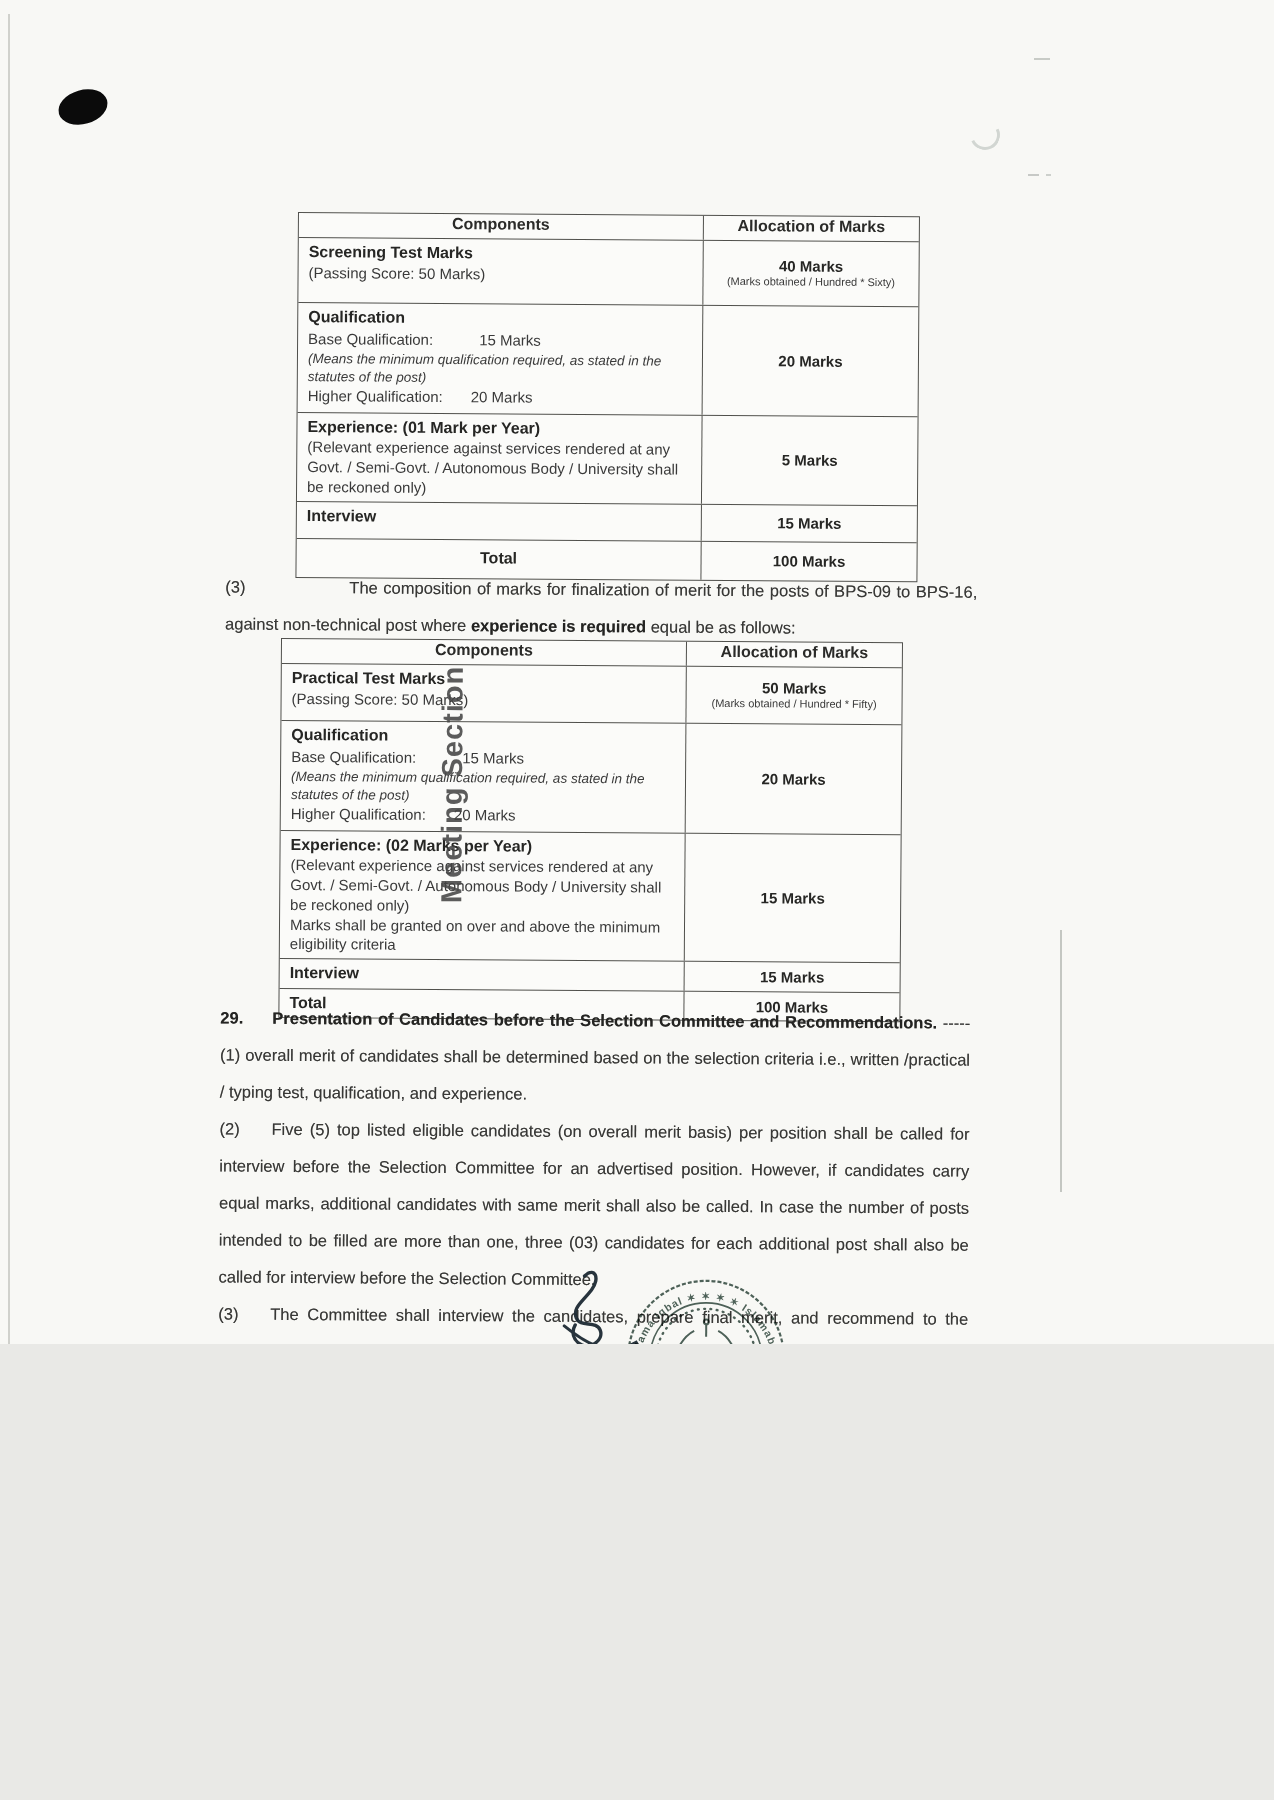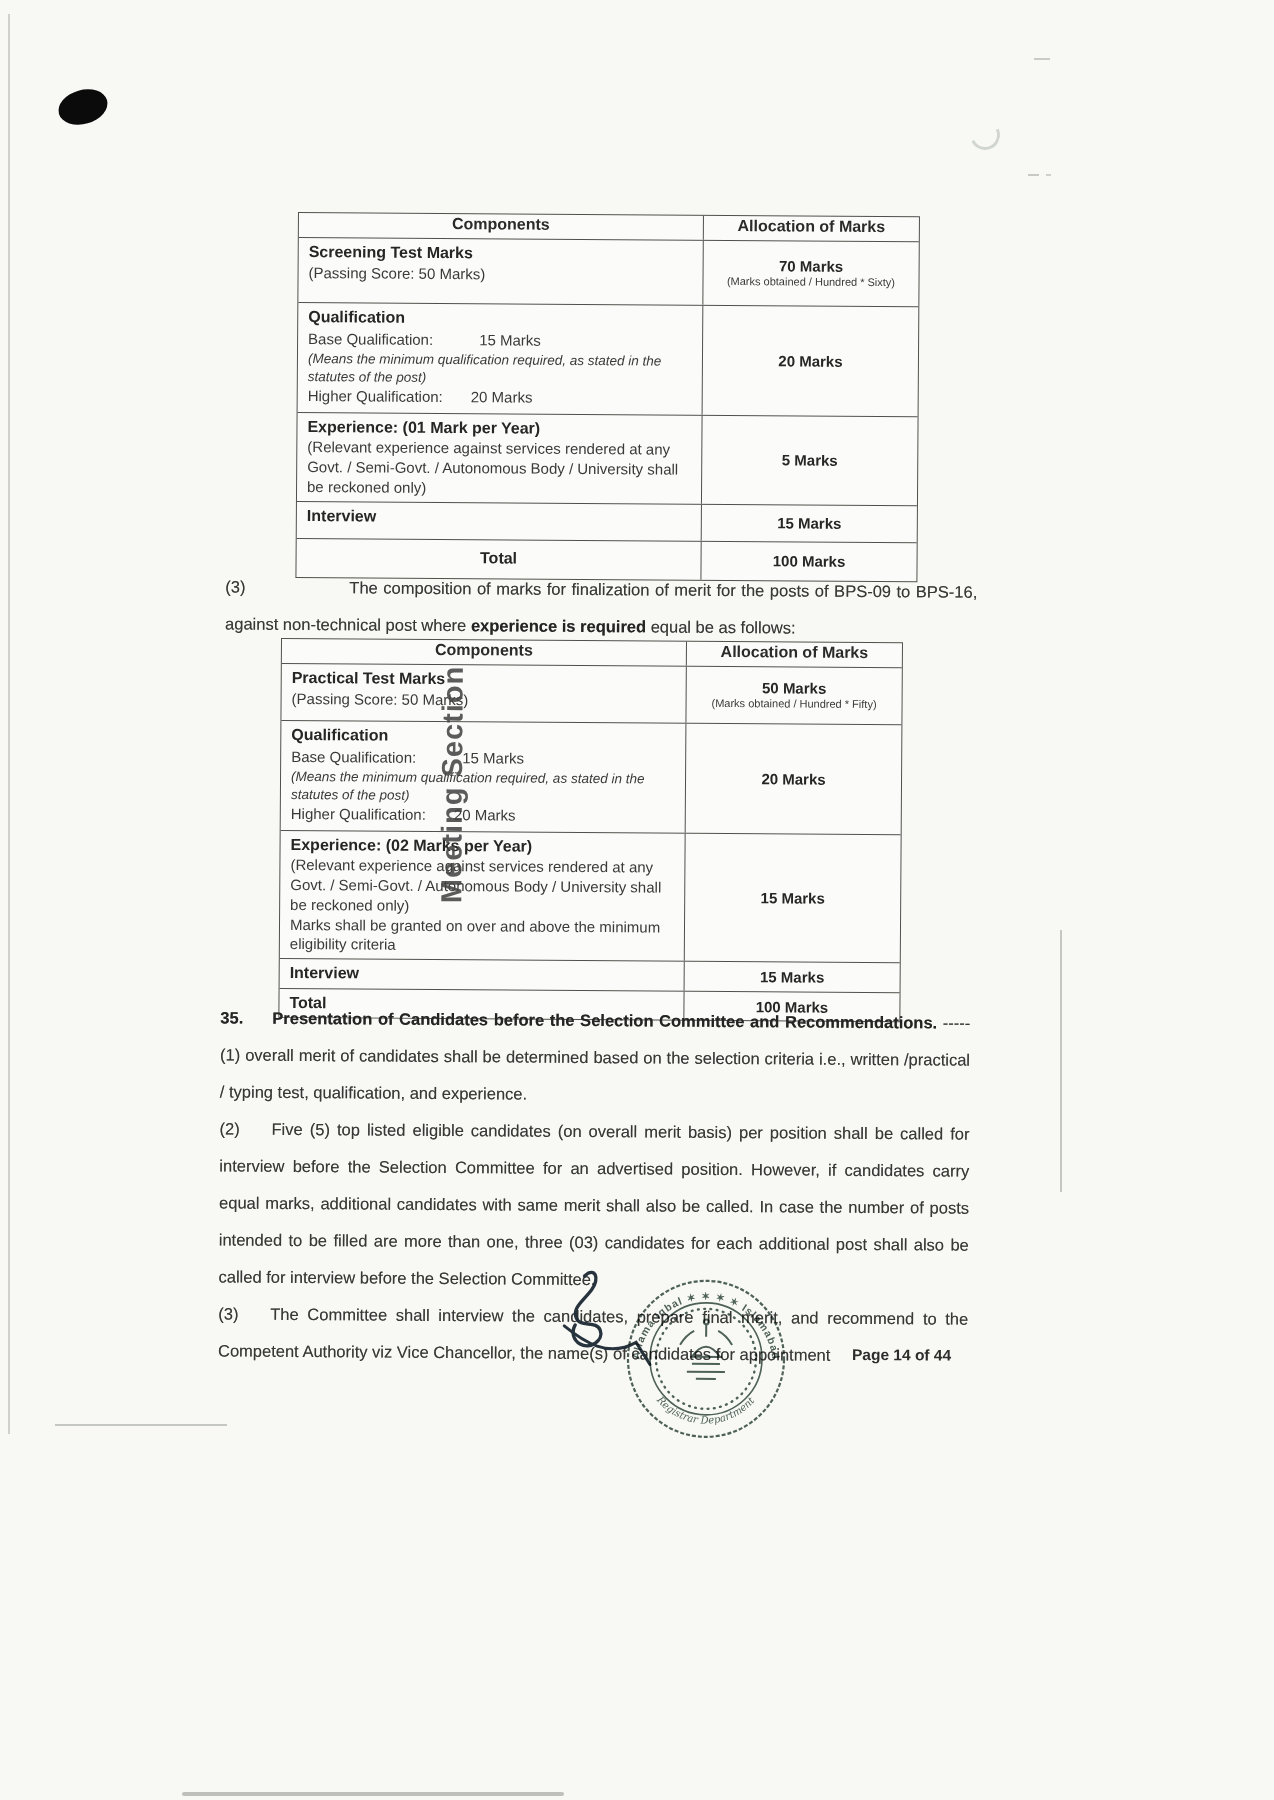--- a/index.html
+++ b/index.html
@@ -1,17 +1,17 @@
 <!DOCTYPE html>
 <html><head>
 <meta charset="utf-8">
 <style>
   html,body{margin:0;padding:0;background:#e9e9e6;}
   .page{
-    position:relative;width:1274px;height:1800px;overflow:hidden;
+    position:relative;width:1274px;height:1344px;overflow:hidden;
     background:linear-gradient(90deg,#ececе8 0px,#f6f6f3 26px,#f8f8f5 60px,#f8f8f5 1230px,#f2f2ef 1274px);
     background-color:#f8f8f5;
     font-family:"Liberation Sans",sans-serif;color:#3a3a3a;
   }
   .content{position:absolute;left:0;top:0;width:100%;height:100%;transform:rotate(0.4deg);transform-origin:300px 210px;}
   
   .tbl{position:absolute;border:1.5px solid #50504c;background:rgba(255,255,255,0.4);z-index:2;}
   .row{display:grid;grid-template-columns:405px 1fr;border-top:1px solid #50504c;}
   .row.first{border-top:none;}
   .cell-l{border-right:1px solid #50504c;padding:3px 10px 4px;}
@@ -76,21 +76,21 @@
       <div class="row first hdr">
         <div class="cell-l">Components</div>
         <div class="cell-r">Allocation of Marks</div>
       </div>
       <div class="row" style="min-height:64px;">
         <div class="cell-l">
           <div class="t-title">Screening Test Marks</div>
           <div class="t-sub">(Passing Score: 50 Marks)</div>
         </div>
         <div class="cell-r">
-          <div class="m-big">70 Marks</div>
+          <div class="m-big">40 Marks</div>
           <div class="m-note">(Marks obtained / Hundred * Sixty)</div>
         </div>
       </div>
       <div class="row" style="min-height:94px;">
         <div class="cell-l">
           <div class="t-title">Qualification</div>
           <div class="qline"><span>Base Qualification:</span><span class="qgap"></span><span>15 Marks</span></div>
           <div class="t-italic">(Means the minimum qualification required, as stated in the statutes of the post)</div>
           <div class="qline"><span>Higher Qualification:</span><span class="qgap2"></span><span>20 Marks</span></div>
         </div>
@@ -177,21 +177,21 @@
         <div class="cell-l">
             <div class="t-title">Total</div>
           </div>
         <div class="cell-r">
             <div class="m-big">100 Marks</div>
           </div>
       </div>
     </div>
 
     <div class="textcol">
-      <p class="para"><span class="pnum bold">35.</span><span class="bold">Presentation of Candidates before the Selection Committee and Recommendations.</span><span> ----- (1) overall merit of candidates shall be determined based on the selection criteria i.e., written /practical / typing test, qualification, and experience.</span></p>
+      <p class="para"><span class="pnum bold">29.</span><span class="bold">Presentation of Candidates before the Selection Committee and Recommendations.</span><span> ----- (1) overall merit of candidates shall be determined based on the selection criteria i.e., written /practical / typing test, qualification, and experience.</span></p>
       <p class="para"><span class="pnum">(2)</span><span>Five (5) top listed eligible candidates (on overall merit basis) per position shall be called for interview before the Selection Committee for an advertised position. However, if candidates carry equal marks, additional candidates with same merit shall also be called. In case the number of posts intended to be filled are more than one, three (03) candidates for each additional post shall also be called for interview before the Selection Committee.</span></p>
       <p class="para"><span class="pnum">(3)</span><span>The Committee shall interview the candidates, prepare final merit, and recommend to the Competent Authority viz Vice Chancellor, the name(s) of candidates for appointment</span></p>
     </div>
 
     <svg class="signature" width="130" height="120" viewBox="0 0 130 120">
       <path d="M44,12 C54,2 60,14 51,26 C42,38 32,44 36,54 C40,64 56,56 60,66 C64,76 50,86 40,80 C33,76 31,68 35,61" fill="none" stroke="#1d2a33" stroke-width="3.4" stroke-linecap="round"></path>
       <path d="M24,62 C44,78 68,94 96,78 L110,100" fill="none" stroke="#1d2a33" stroke-width="3" stroke-linecap="round"></path>
     </svg>
 
     <svg class="seal" width="168" height="168" viewBox="0 0 168 168">

